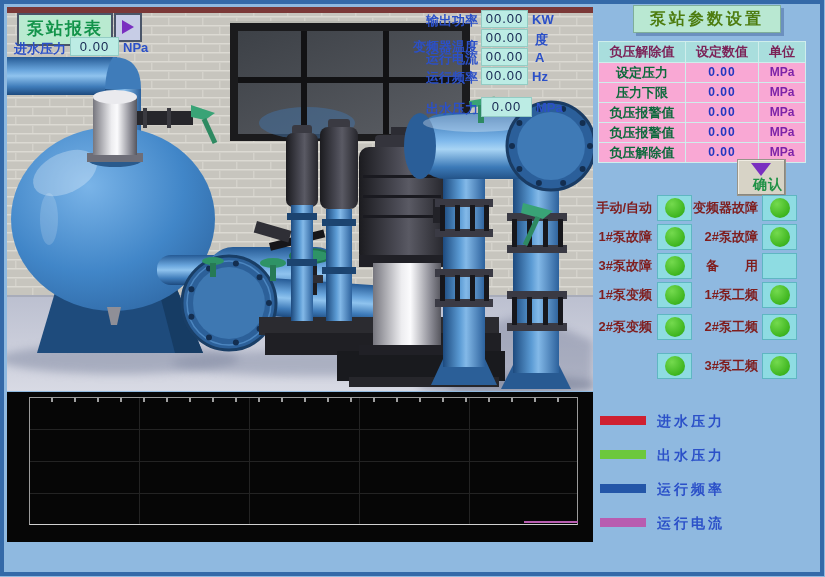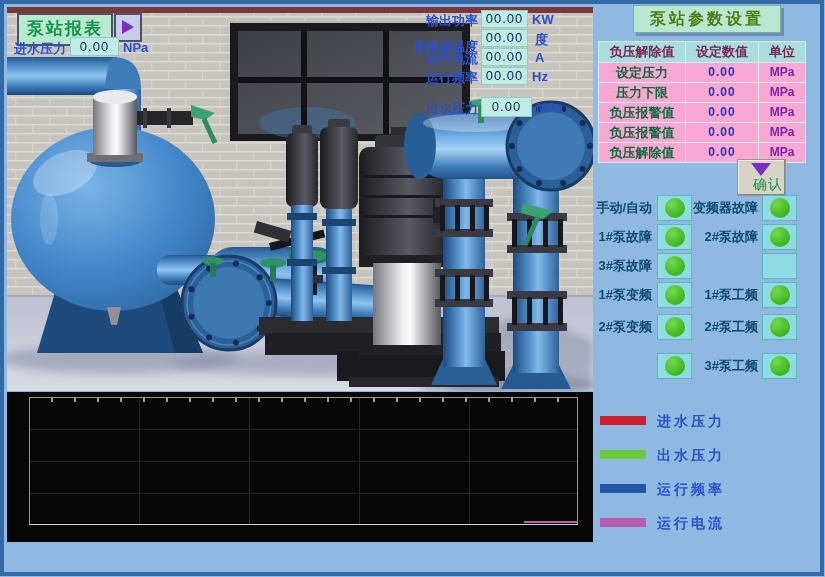--- a/index.html
+++ b/index.html
@@ -32,24 +32,24 @@
   .ptable .td{background:#f9a8d4;font-weight:bold;font-size:13px;text-align:center;height:19px;line-height:19px}
   .td.name{color:#0d6a3c}
   .td.val{color:#2136c0;font-size:12px;letter-spacing:1px}
   .td.unit{color:#7c23a8;font-size:12px}
   
   .btn-confirm{position:absolute;left:737px;top:159px;width:49px;height:37px;background:#d7d3c6;
         border:1px solid #97948a;box-shadow:inset -1px -1px 0 #8a8880, inset 1px 1px 0 #efece2;
         box-sizing:border-box;z-index:6}
   .tri-down{position:absolute;left:13px;top:3px;width:0;height:0;border-left:10px solid transparent;
         border-right:10px solid transparent;border-top:13px solid #7a2fc0}
-  .btn-confirm .cap{position:absolute;right:2px;bottom:1px;color:#1f9146;font-weight:normal;
+  .btn-confirm .cap{position:absolute;right:2px;bottom:1px;color:#1f9146;font-weight:bold;
         font-size:14px;letter-spacing:1px}
   
-  .slabel{position:absolute;width:92px;font-weight:bold;font-size:13px;color:#0c4a6e;
+  .slabel{position:absolute;width:92px;font-weight:bold;font-size:13px;color:#7f1d1d;
         text-align:right;line-height:26px;white-space:nowrap;z-index:6}
   .sbox{position:absolute;width:35px;height:26px;background:#8edce2;border:1px solid #5fb6c2;
         box-sizing:border-box;z-index:6}
   .lamp{width:20px;height:20px;border-radius:50%;margin:2px auto 0 auto;display:none;
         background:radial-gradient(circle at 35% 30%, #74da4e, #3eb51f 70%, #2f9a16)}
   .lamp.on{display:block}
   
   .chart{position:absolute;left:7px;top:392px;width:586px;height:150px;background:#060606;z-index:3}
   .plot{position:absolute;left:22px;top:5px;width:549px;height:128px;box-sizing:border-box;
         border:1px solid #9a9a9a;border-bottom-color:#d0d0d0;
@@ -387,20 +387,21 @@
   </div>
   <div class="slabel" style="left:666px;top:224px">2#泵故障</div>
   <div class="sbox" style="left:762px;top:224px">
     <div class="lamp on"></div>
   </div>
 
   <div class="slabel" style="left:560px;top:253px">3#泵故障</div>
   <div class="sbox" style="left:657px;top:253px">
     <div class="lamp on"></div>
   </div>
+  <div class="slabel" style="left:666px;top:253px">备　　用</div>
   <div class="sbox" style="left:762px;top:253px">
     
   </div>
 
   <div class="slabel" style="left:560px;top:282px">1#泵变频</div>
   <div class="sbox" style="left:657px;top:282px">
     <div class="lamp on"></div>
   </div>
   <div class="slabel" style="left:666px;top:282px">1#泵工频</div>
   <div class="sbox" style="left:762px;top:282px">

